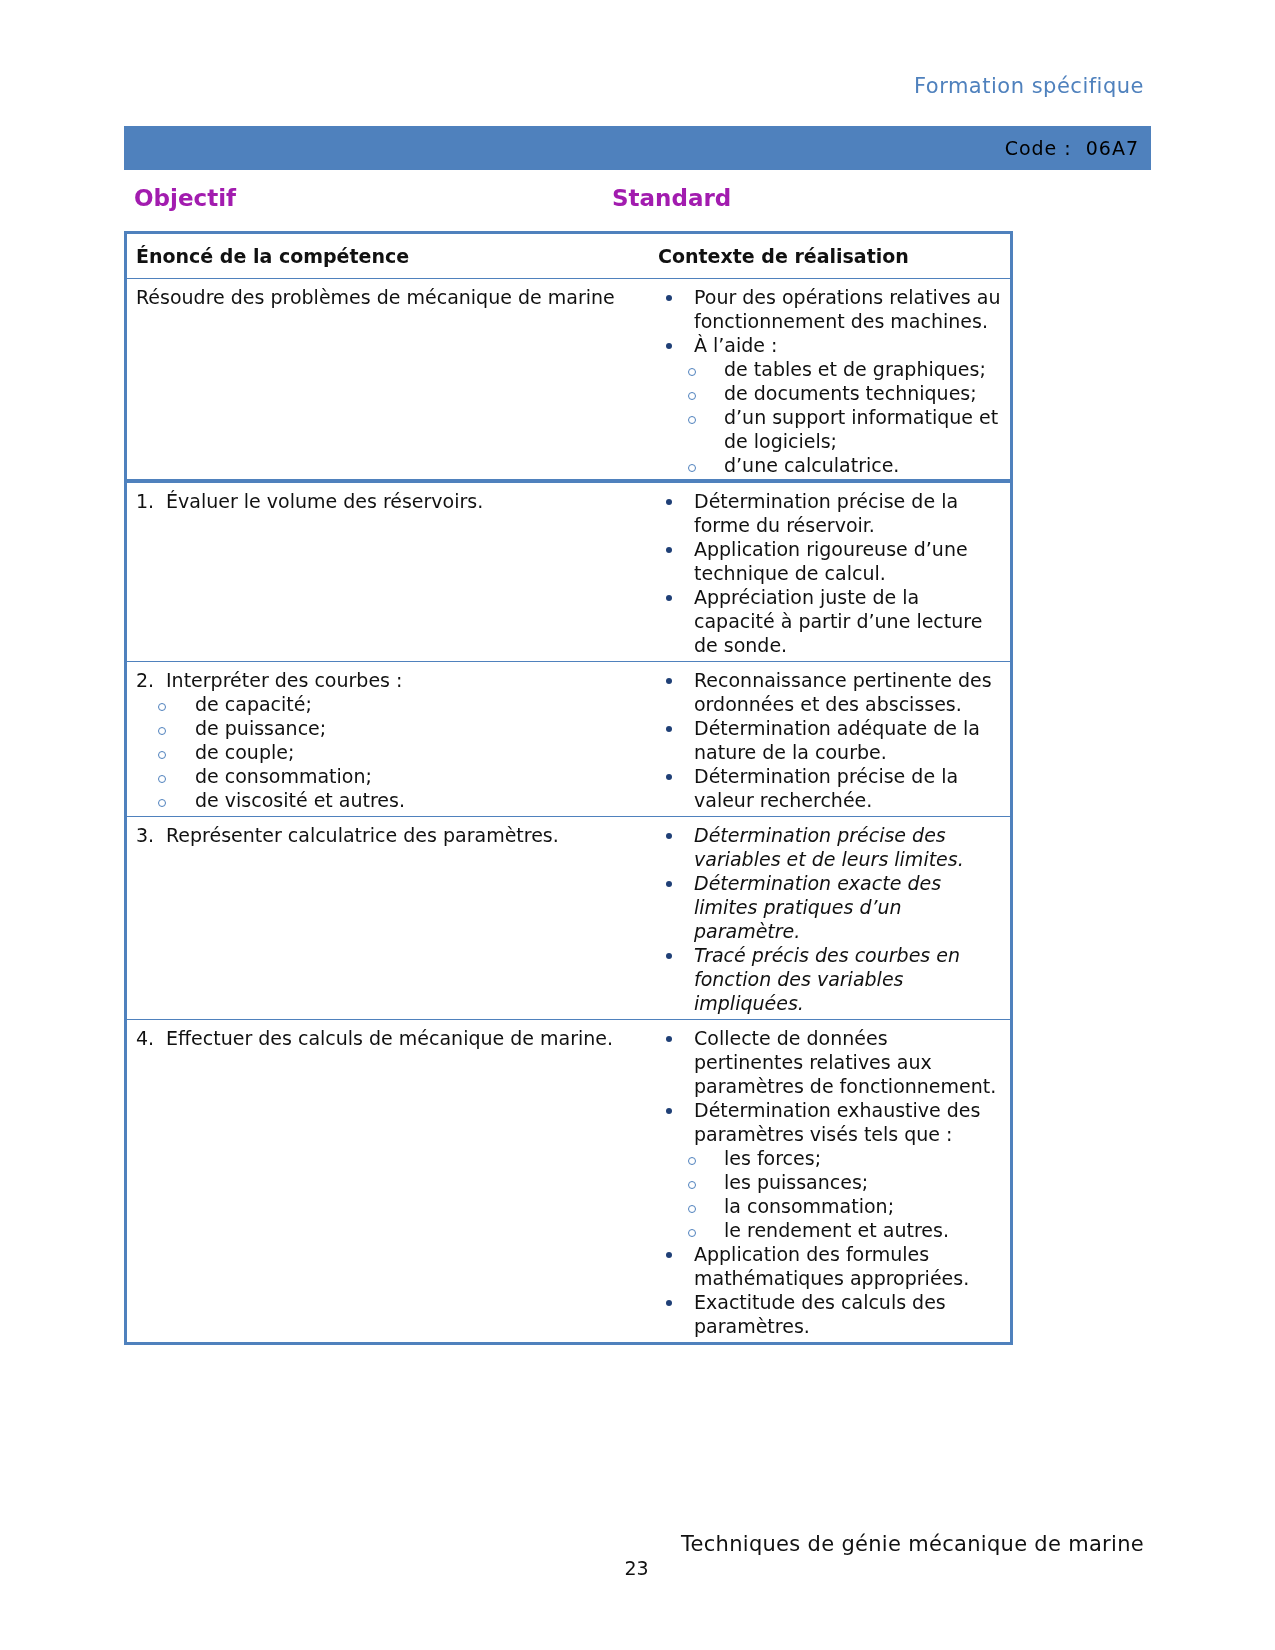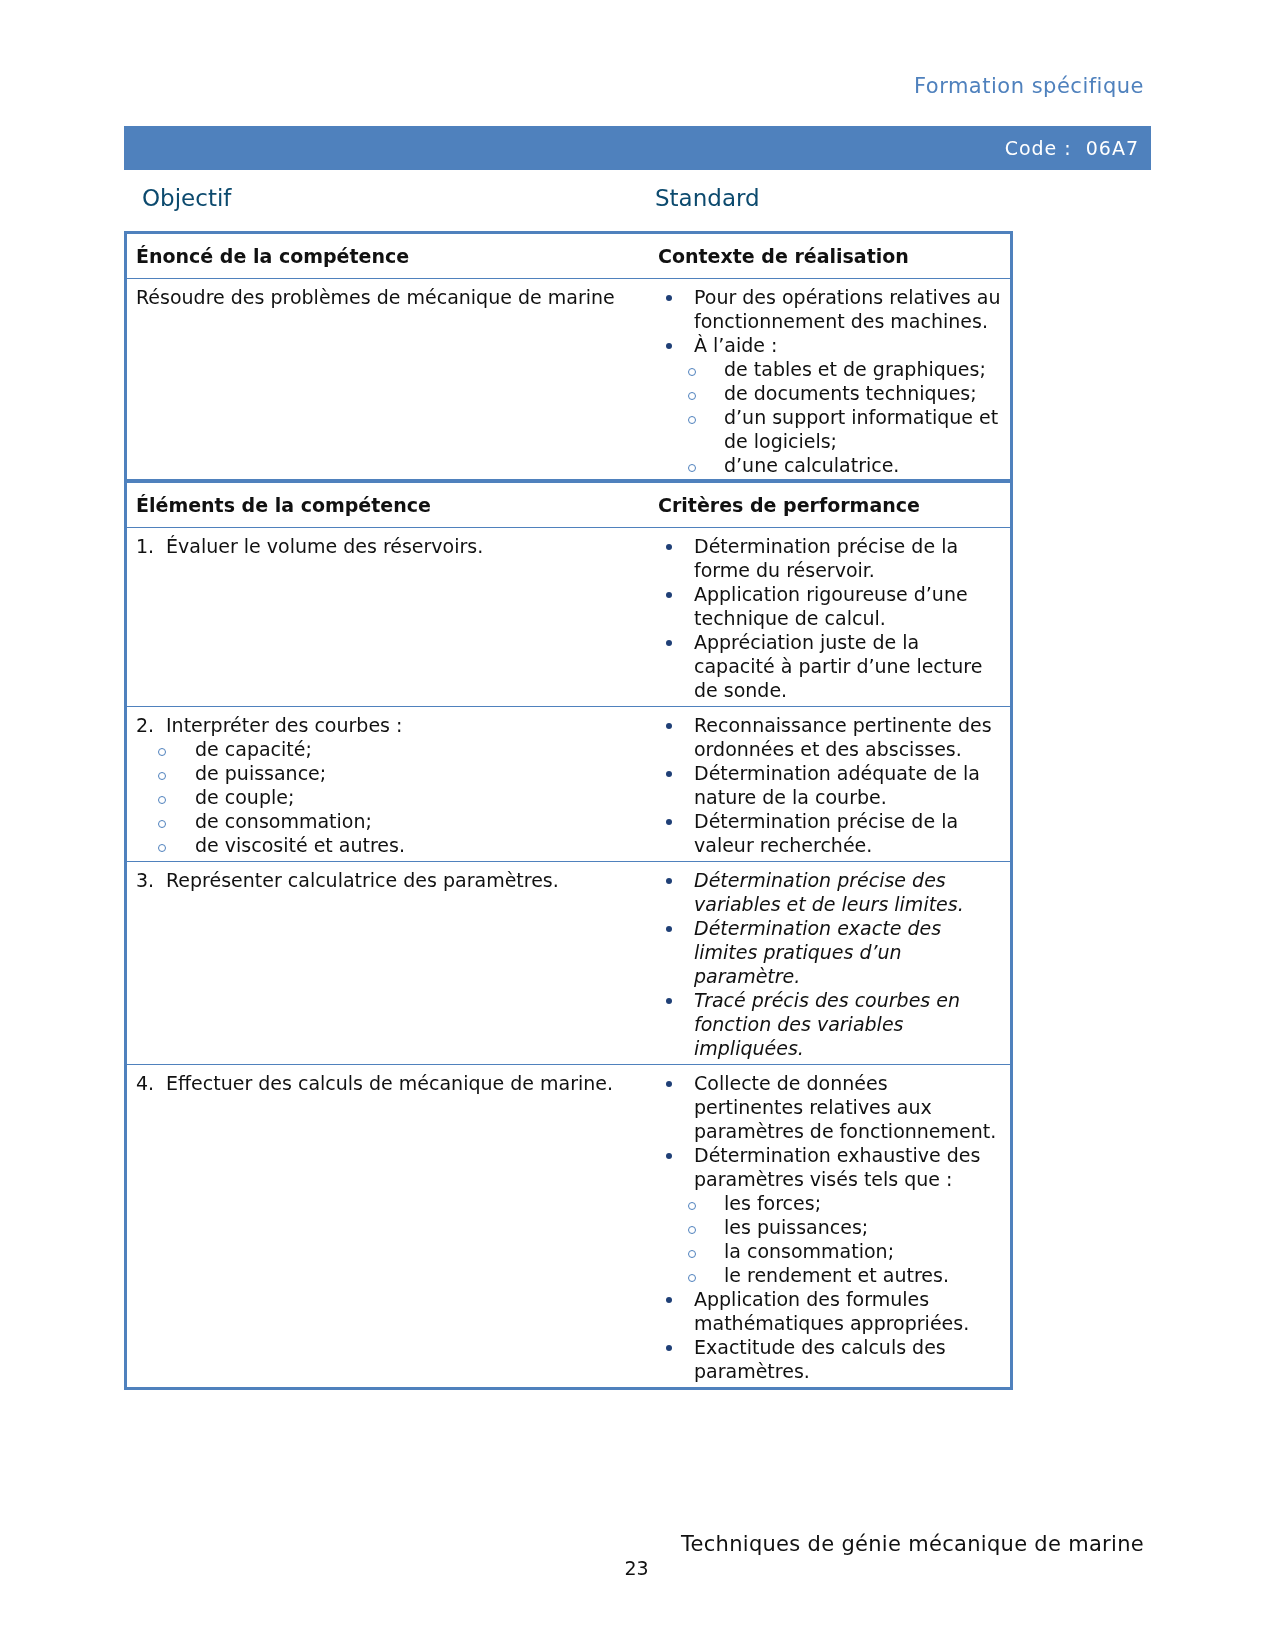--- a/index.html
+++ b/index.html
@@ -6,28 +6,28 @@
     body {
       width: 1275px; height: 1650px; position: relative; overflow: hidden;
       font-family: "DejaVu Sans", sans-serif; color: #111;
     }
     .section-title {
       position: absolute; top: 74px; right: 131px;
       font-size: 21px; color: #4f81bd; letter-spacing: 0.5px;
     }
     .code-bar {
       position: absolute; left: 124px; top: 126px; width: 1027px; height: 44px;
-      background: #4f81bd; color: #ffffff; font-size: 19px;
+      background: #4f81bd; color: #000000; font-size: 19px;
       display: flex; align-items: center; justify-content: flex-end;
       box-sizing: border-box; padding-right: 12px; letter-spacing: 1px;
     }
     .code-bar .code-value { margin-left: 14px; }
     .col-heading {
-      position: absolute; top: 185px; font-size: 23px; font-weight: normal;
-      color: #0c4a6e; font-family: "DejaVu Sans", sans-serif; margin-left: 8px;
+      position: absolute; top: 185px; font-size: 23px; font-weight: bold;
+      color: #a21caf; font-family: "DejaVu Sans", sans-serif;
     }
     table.grid {
       position: absolute; left: 124px; width: 889px;
       border-collapse: collapse; border: 3px solid #4f81bd;
       font-size: 19px; line-height: 24px; table-layout: fixed;
     }
     table.grid td {
       vertical-align: top; border-bottom: 1px solid #4f81bd;
       padding: 6px 8px 4px 9px;
     }
@@ -62,21 +62,21 @@
 <body>
 
 <div class="section-title">Formation spécifique</div>
 
 <div class="code-bar">
   <span>Code :</span>
   <span class="code-value">06A7</span>
 </div>
 
 <div class="col-heading" style="left:134px;">Objectif</div>
-<div class="col-heading" style="left:647px;">Standard</div>
+<div class="col-heading" style="left:612px;">Standard</div>
 
 <table class="grid" style="top:231px;">
   <tbody>
       <tr class="head">
     <td class="left">Énoncé de la compétence</td>
     <td class="right" style="padding-left:11px;">Contexte de réalisation</td>
   </tr>
   <tr>
     <td class="left">Résoudre des problèmes de mécanique de marine</td>
     <td class="right" style="padding-left:17px; padding-bottom:2px;">
@@ -92,24 +92,20 @@
               </ul>
             </li>
           </ul>
     </td>
   </tr>
 </tbody>
   </table>
 
 <table class="grid" style="top:480px;">
   <tbody id="elements-body">
-    <tr class="head">
-      <td class="left">Éléments de la compétence</td>
-      <td class="right" style="padding-left:11px;">Critères de performance</td>
-    </tr>
   <tr>
         <td class="left">
           <div class="num-item">
             <span class="num">1.</span>
             <span>Évaluer le volume des réservoirs.</span>
           </div>
         </td>
         <td class="right" style="padding-left: 17px;">
           <ul class="bul">
             <li>Détermination précise de la forme du réservoir.</li>

